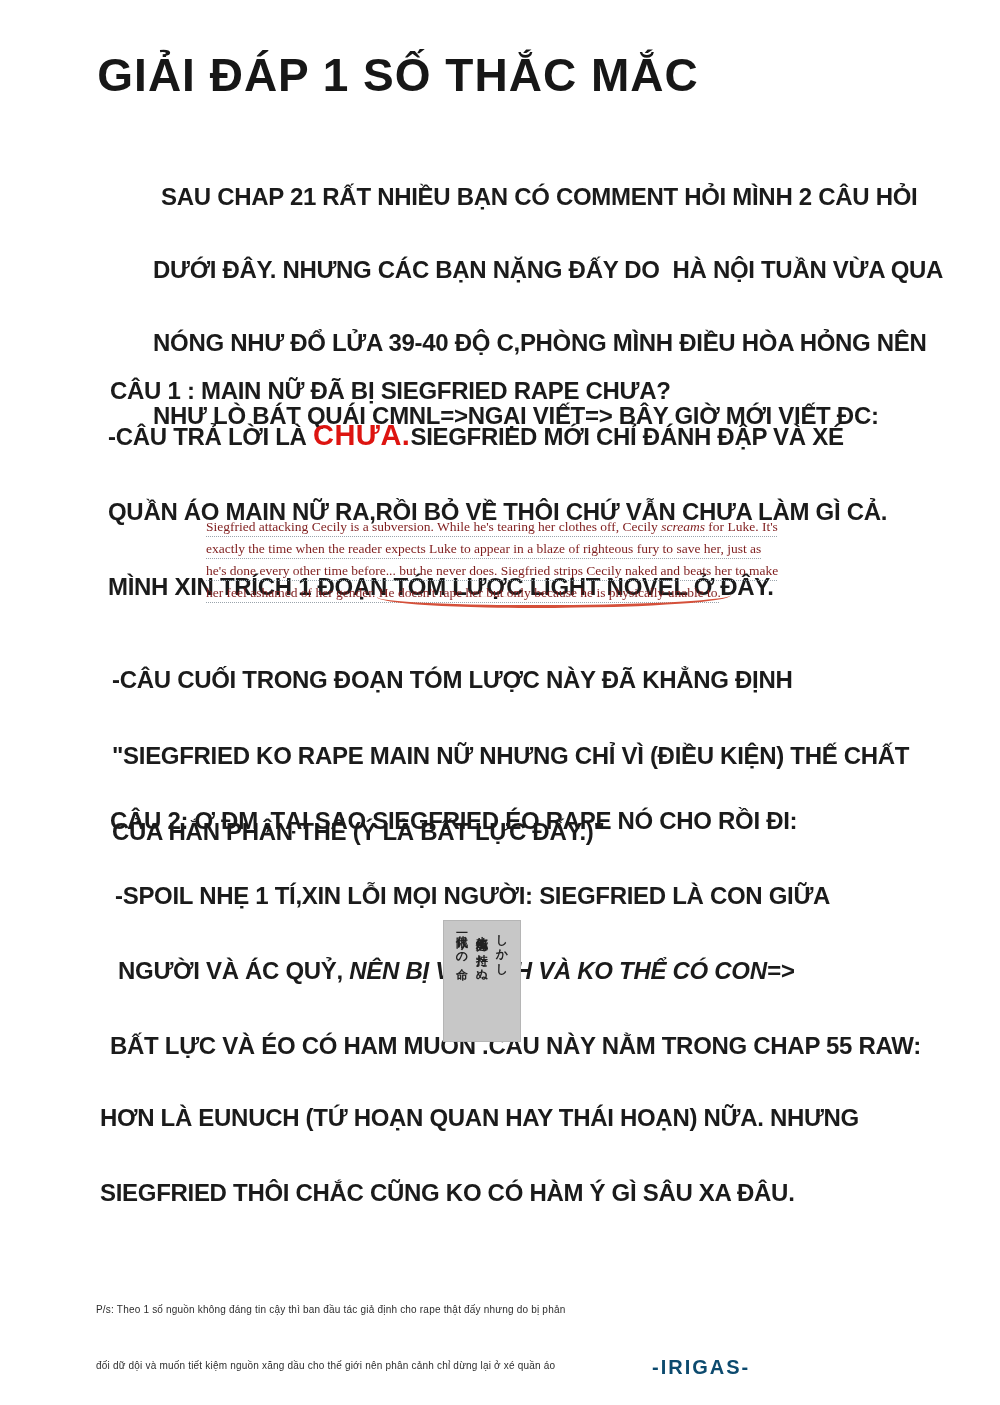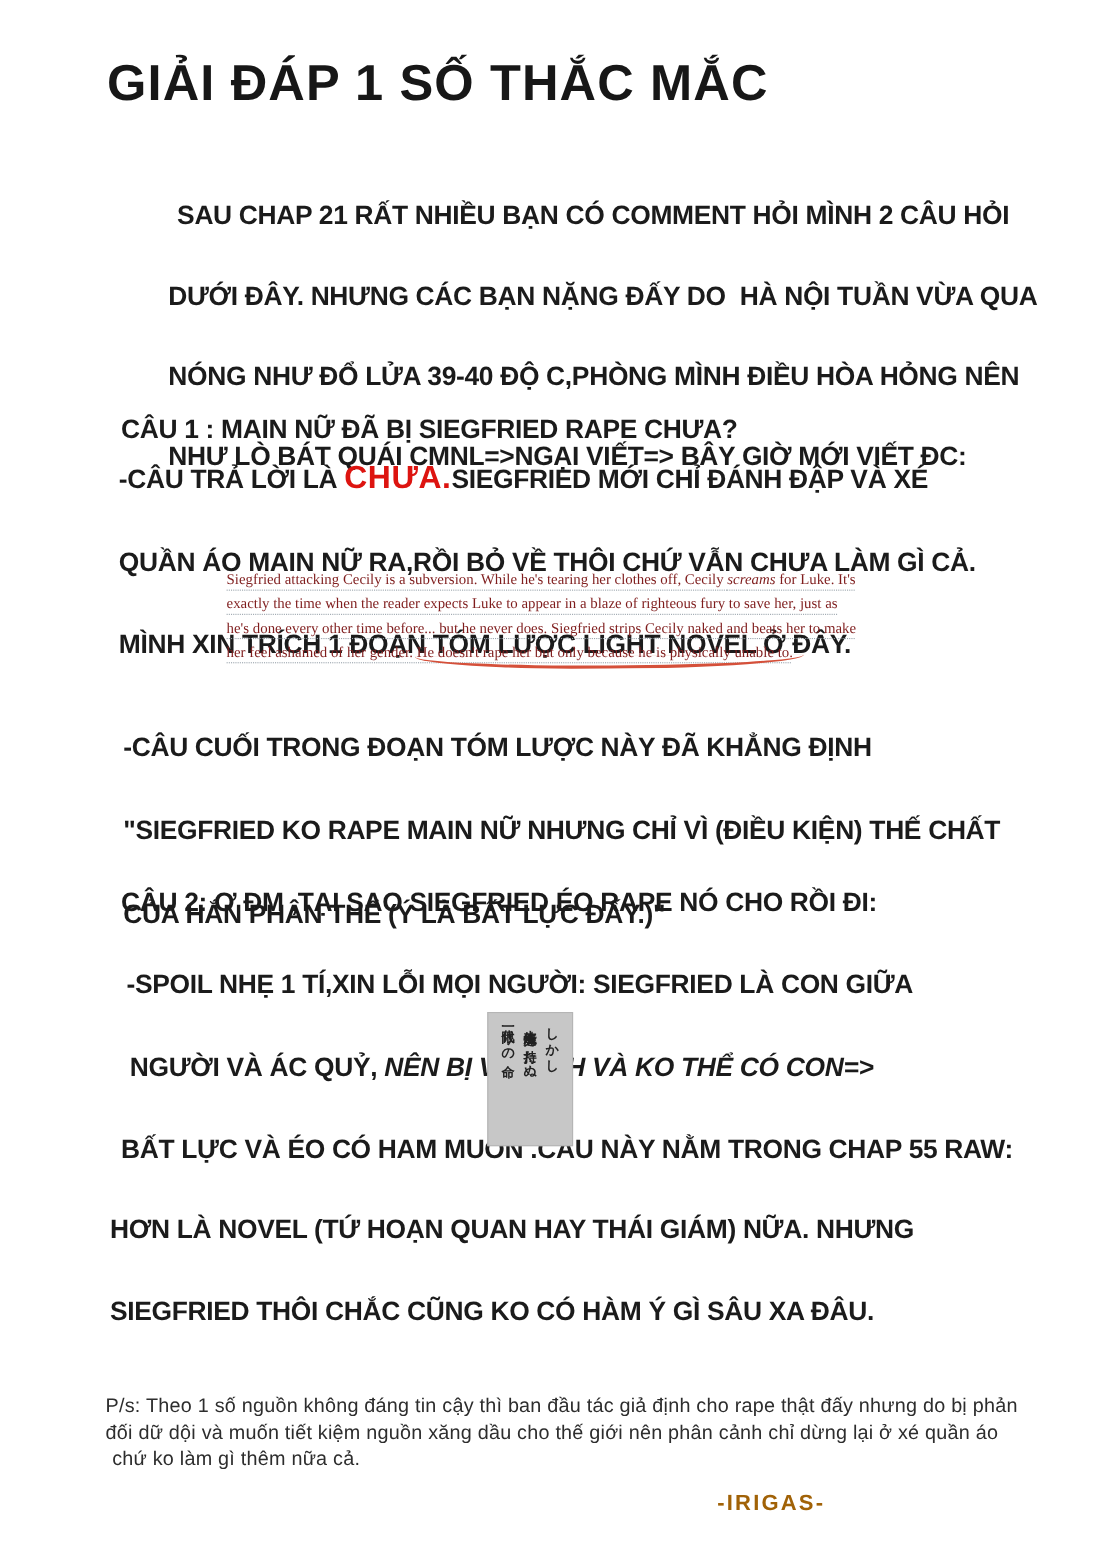--- a/index.html
+++ b/index.html
@@ -69,29 +69,30 @@
     text-orientation: upright;
     font-size: 12px; font-weight: 600; color: #222;
     letter-spacing: 1px; line-height: 20px;
     height: 110px;
   }
   .jp-col { display: block; }
 
   
   .ps-note { color: #2d2d2d; }
   .ps-line {
-    font-size: 18px; line-height: 24px;
+    font-size: 10px; line-height: 24px;
     font-weight: normal; letter-spacing: 0.2px;
     white-space: pre-wrap;
+    margin-top: 32px;
   }
 
   .signature {
     position: absolute; left: 652px; top: 1356px;
     font-size: 20px; font-weight: bold; letter-spacing: 2px;
-    color: #a16207;
+    color: #0c4a6e;
   }
 </style>
 </head>
 <body>
 
 <div class="page">
 
   <div class="title comic">GIẢI ĐÁP 1 SỐ THẮC MẮC</div>
 
   <div class="block intro comic" style="left:107px; top:142px;margin-left:46px;">
@@ -133,21 +134,21 @@
 
   <div class="jp-panel">
     <div class="jp-text">
       <span class="jp-col">しかし</span>
       <span class="jp-col">生殖能力を持たぬ</span>
       <span class="jp-col">一代限りの命</span>
     </div>
   </div>
 
   <div class="block comic" style="left:100px; top:1062px;">
-    <div class="vn-line">HƠN LÀ NOVEL (TỨ HOẠN QUAN HAY THÁI GIÁM) NỮA. NHƯNG</div>
+    <div class="vn-line">HƠN LÀ EUNUCH (TỨ HOẠN QUAN HAY THÁI HOẠN) NỮA. NHƯNG</div>
     <div class="vn-line">SIEGFRIED THÔI CHẮC CŨNG KO CÓ HÀM Ý GÌ SÂU XA ĐÂU.</div>
   </div>
 
   <div class="block ps-note" style="left:96px; top:1266px;">
     <div class="ps-line">P/s: Theo 1 số nguồn không đáng tin cậy thì ban đầu tác giả định cho rape thật đấy nhưng do bị phản</div>
     <div class="ps-line">đối dữ dội và muốn tiết kiệm nguồn xăng dầu cho thế giới nên phân cảnh chỉ dừng lại ở xé quần áo</div>
     <div class="ps-line" style="padding-left:6px;">chứ ko làm gì thêm nữa cả.</div>
   </div>
 
   <div class="signature">-IRIGAS-</div>

